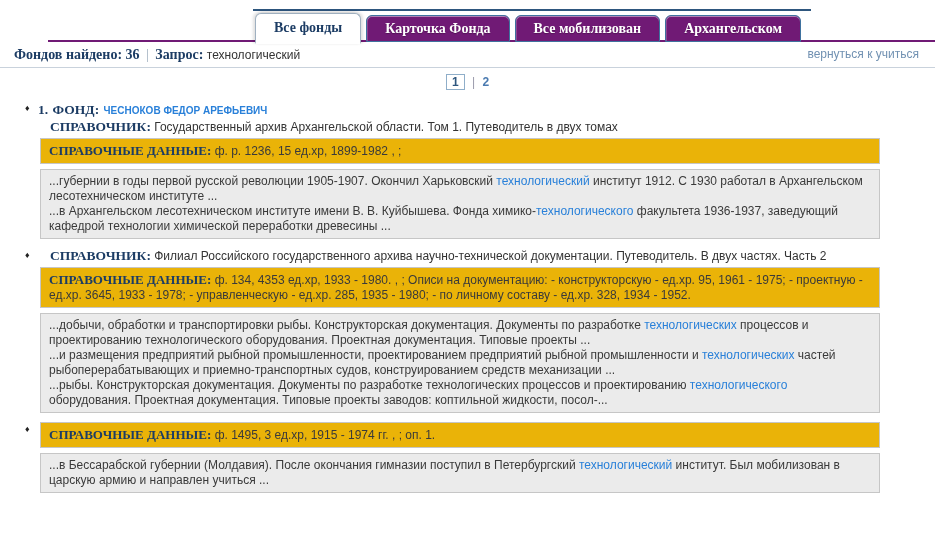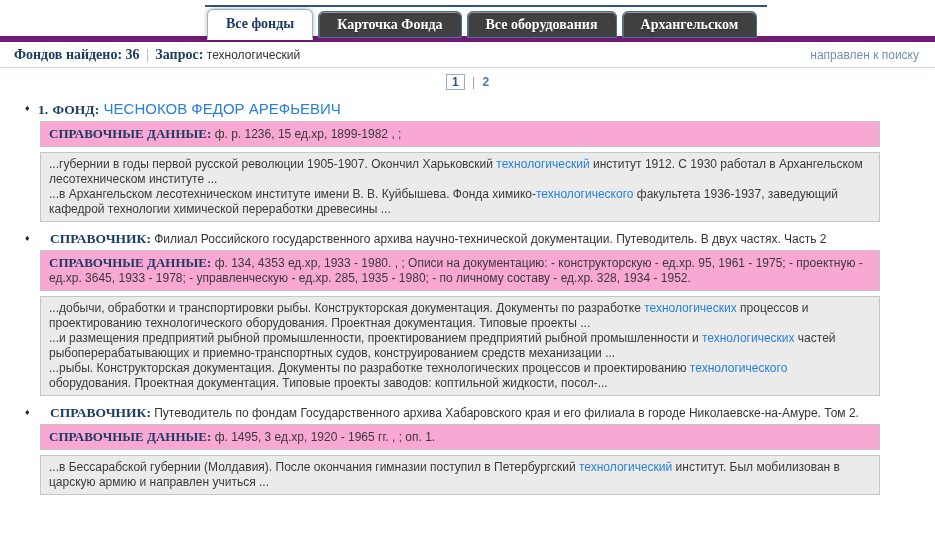--- a/index.html
+++ b/index.html
@@ -1,101 +1,105 @@
 <!DOCTYPE html>
 <html><head>
 <meta charset="utf-8">
 <style>
   * { box-sizing: border-box; margin: 0; padding: 0; }
   html,body { width: 935px; height: 548px; overflow: hidden; background: #fff;
     font-family: "Liberation Sans", sans-serif; }
   
-  .tabbar { position: relative; height: 42px; border-bottom: 6px solid #701a75; }
+  .tabbar { position: relative; height: 42px; border-bottom: 2px solid #701a75; margin-left: 48px; }
   .tabs-inner { position: absolute; left: 205px; bottom: -2px; display: flex;
     align-items: flex-end; gap: 5px; border-top: 2px solid #2e567e;
     padding: 2px 10px 0 2px; }
   .tab { font-family: "Liberation Serif", serif; font-weight: bold; font-size: 14px;
     height: 27px; line-height: 25px; padding: 0 18px; cursor: pointer;
     border-radius: 6px 6px 0 0; white-space: nowrap; }
-  .tab.inactive { background: #404040; color: #fff; border: 1px solid #3f729f;
+  .tab.inactive { background: #701a75; color: #fff; border: 1px solid #3f729f;
     box-shadow: inset 0 1px 0 rgba(255,255,255,.45), inset 1px 0 0 rgba(255,255,255,.2);
     text-shadow: 0 1px 1px rgba(0,0,0,.25); }
   .tab.active { background: #fff; color: #1c3c64; border: 1px solid #9fb0c0;
     border-bottom: 2px solid #fff; height: 31px; line-height: 28px;
     margin-bottom: -2px; position: relative; z-index: 2;
     box-shadow: -2px -1px 3px rgba(0,0,0,.12), 2px -1px 3px rgba(0,0,0,.12); }
   
-  .subhead { display: flex; justify-content: space-between; align-items: center;
+  .subhead { display: flex; justify-content: space-between; align-items: flex-start;
     padding: 5px 16px 4px 14px; border-bottom: 1px solid #c9d2dc; }
   .sh-left { font-family: "Liberation Serif", serif; font-weight: bold;
     font-size: 14px; color: #1c3c64; }
   .sh-left .qv { font-family: "Liberation Sans", sans-serif; font-weight: normal;
     font-size: 12px; color: #333; }
   .sh-left .sep { color: #9ab; font-weight: normal; padding: 0 3px; }
   .back { font-size: 12px; color: #7191b2; text-decoration: none; cursor: pointer; }
   
   .pager { text-align: center; padding: 6px 0 5px 0; font-size: 12px; }
   .pg-cur { display: inline-block; border: 1px solid #8faec9; padding: 0 5px;
     color: #2e567e; font-weight: bold; background: #fff; cursor: default; }
   .pg-sep { color: #99a; padding: 0 4px; }
   .pg-link { color: #4a7ab0; text-decoration: none; cursor: pointer; font-weight: bold; }
   
   .results { padding: 6px 0 0 24px; }
   .result { position: relative; margin-bottom: 9px; }
   .bullet { position: absolute; left: 1px; top: 2px; font-size: 9px; color: #222; }
   .r-head { padding-left: 14px; margin-right: 15px; line-height: 16px; }
   .r-num, .r-label { font-family: "Liberation Serif", serif; font-weight: bold;
     font-size: 13.5px; color: #1c3c64; }
-  .r-link { color: #2980d9; font-weight: normal; font-size: 15px;
+  .r-link { color: #2980d9; font-weight: bold; font-size: 10px;
     text-decoration: none; cursor: pointer; }
   .r-handbook { padding-left: 26px; margin-right: 15px; line-height: 16px;
     font-size: 12px; color: #333; }
   .box { margin: 3px 55px 0 16px; border: 1px solid #c6c6c6; padding: 4px 8px;
     font-size: 12px; color: #3a3a3a; line-height: 15px; }
-  .box.white { background: #f9a8d4; }
+  .box.white { background: #eab308; }
   .box.gray { background: #ebebeb; margin-top: 5px; }
   .box .r-label { font-size: 13px; }
   .hl { color: #2980d9; cursor: pointer; }
 </style>
 </head>
 <body>
 
 <div class="tabbar">
   <div class="tabs-inner" id="tabs-inner">
       <div class="tab active">Все фонды</div>
       <div class="tab inactive">Карточка Фонда</div>
-      <div class="tab inactive">Все оборудования</div>
+      <div class="tab inactive">Все мобилизован</div>
       <div class="tab inactive">Архангельском</div>
     </div>
 </div>
 
 <div class="subhead">
   <div class="sh-left">
     <span>Фондов найдено:</span>
     <span>36</span>
     <span class="sep">|</span>
     <span>Запрос:</span>
     <span class="qv">технологический</span>
   </div>
-  <a href="#" class="back">направлен к поиску</a>
+  <a href="#" class="back">вернуться к учиться</a>
 </div>
 
 <div class="pager">
   <span class="pg-cur">1</span>
   <span class="pg-sep">|</span>
   <a href="#" class="pg-link">2</a>
 </div>
 
 <div class="results" id="results">
   <div class="result">
     <span class="bullet">♦</span>
     <div class="r-head">
       <span class="r-num">1.</span>
       <span class="r-label">ФОНД:</span>
       <a href="#" class="r-link">ЧЕСНОКОВ ФЕДОР АРЕФЬЕВИЧ</a>
+    </div>
+    <div class="r-handbook">
+      <span class="r-label">СПРАВОЧНИК:</span>
+      <span> Государственный архив Архангельской области. Том 1. Путеводитель в двух томах</span>
     </div>
     <div class="box white">
       <span class="r-label">СПРАВОЧНЫЕ ДАННЫЕ:</span>
       <span> ф. р. 1236, 15 ед.хр, 1899-1982 , ;</span>
     </div>
     <div class="box gray">
         <div><span>...губернии в годы первой русской революции 1905-1907. Окончил Харьковский </span><span class="hl">технологический</span><span> институт 1912. С 1930 работал в Архангельском лесотехническом институте ...</span></div>
         <div><span>...в Архангельском лесотехническом институте имени В. В. Куйбышева. Фонда химико-</span><span class="hl">технологического</span><span> факультета 1936-1937, заведующий кафедрой технологии химической переработки древесины ...</span></div>
       </div>
   </div>
@@ -112,26 +116,22 @@
     </div>
     <div class="box gray">
         <div><span>...добычи, обработки и транспортировки рыбы. Конструкторская документация. Документы по разработке </span><span class="hl">технологических</span><span> процессов и проектированию технологического оборудования. Проектная документация. Типовые проекты ...</span></div>
         <div><span>...и размещения предприятий рыбной промышленности, проектированием предприятий рыбной промышленности и </span><span class="hl">технологических</span><span> частей рыбоперерабатывающих и приемно-транспортных судов, конструированием средств механизации ...</span></div>
         <div><span>...рыбы. Конструкторская документация. Документы по разработке технологических процессов и проектированию </span><span class="hl">технологического</span><span> оборудования. Проектная документация. Типовые проекты заводов: коптильной жидкости, посол-...</span></div>
       </div>
   </div>
 
   <div class="result">
     <span class="bullet">♦</span>
-    <div class="r-handbook">
-      <span class="r-label">СПРАВОЧНИК:</span>
-      <span> Путеводитель по фондам Государственного архива Хабаровского края и его филиала в городе Николаевске-на-Амуре. Том 2.</span>
-    </div>
     <div class="box white">
       <span class="r-label">СПРАВОЧНЫЕ ДАННЫЕ:</span>
-      <span> ф. 1495, 3 ед.хр, 1920 - 1965 гг. , ; оп. 1.</span>
+      <span> ф. 1495, 3 ед.хр, 1915 - 1974 гг. , ; оп. 1.</span>
     </div>
     <div class="box gray">
         <div><span>...в Бессарабской губернии (Молдавия). После окончания гимназии поступил в Петербургский </span><span class="hl">технологический</span><span> институт. Был мобилизован в царскую армию и направлен учиться ...</span></div>
       </div>
   </div>
 
 </div>
 
 </body></html>

